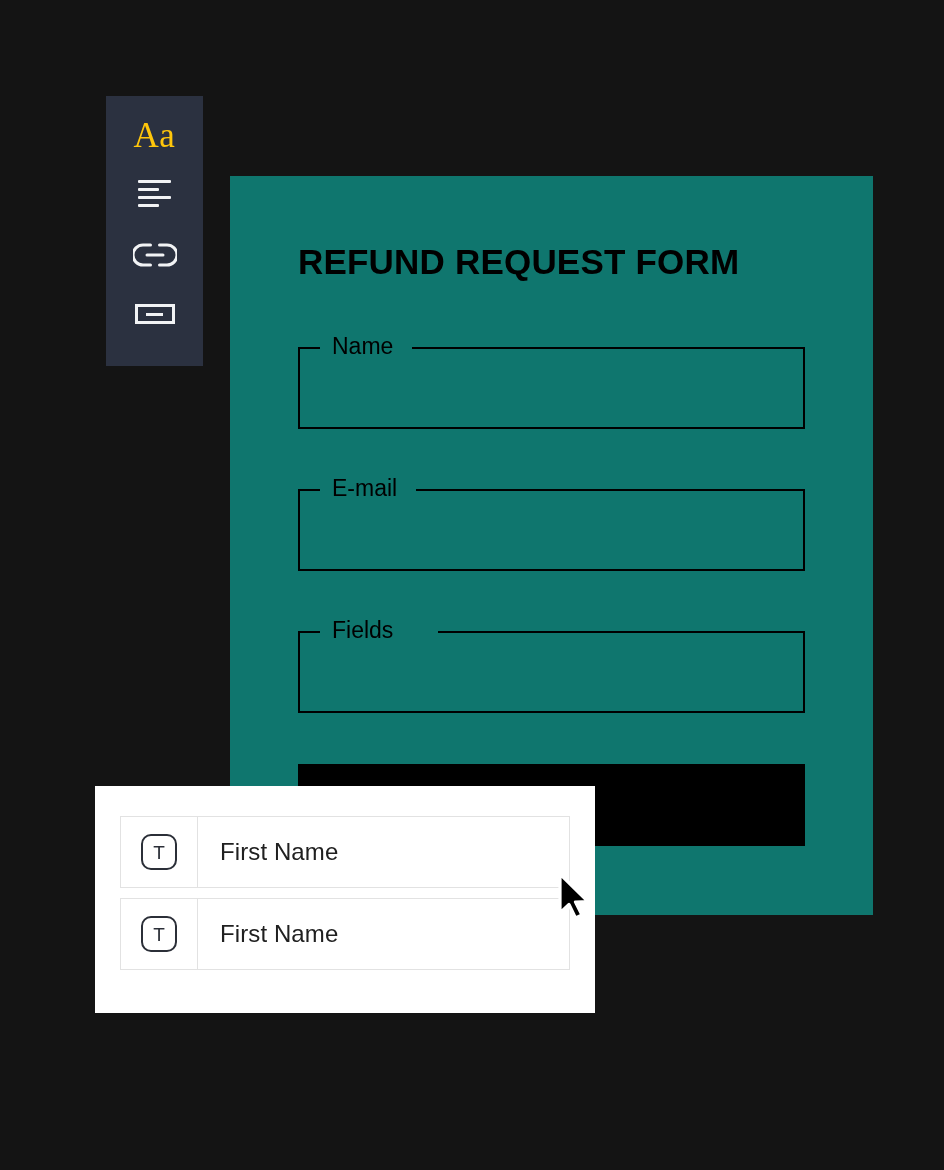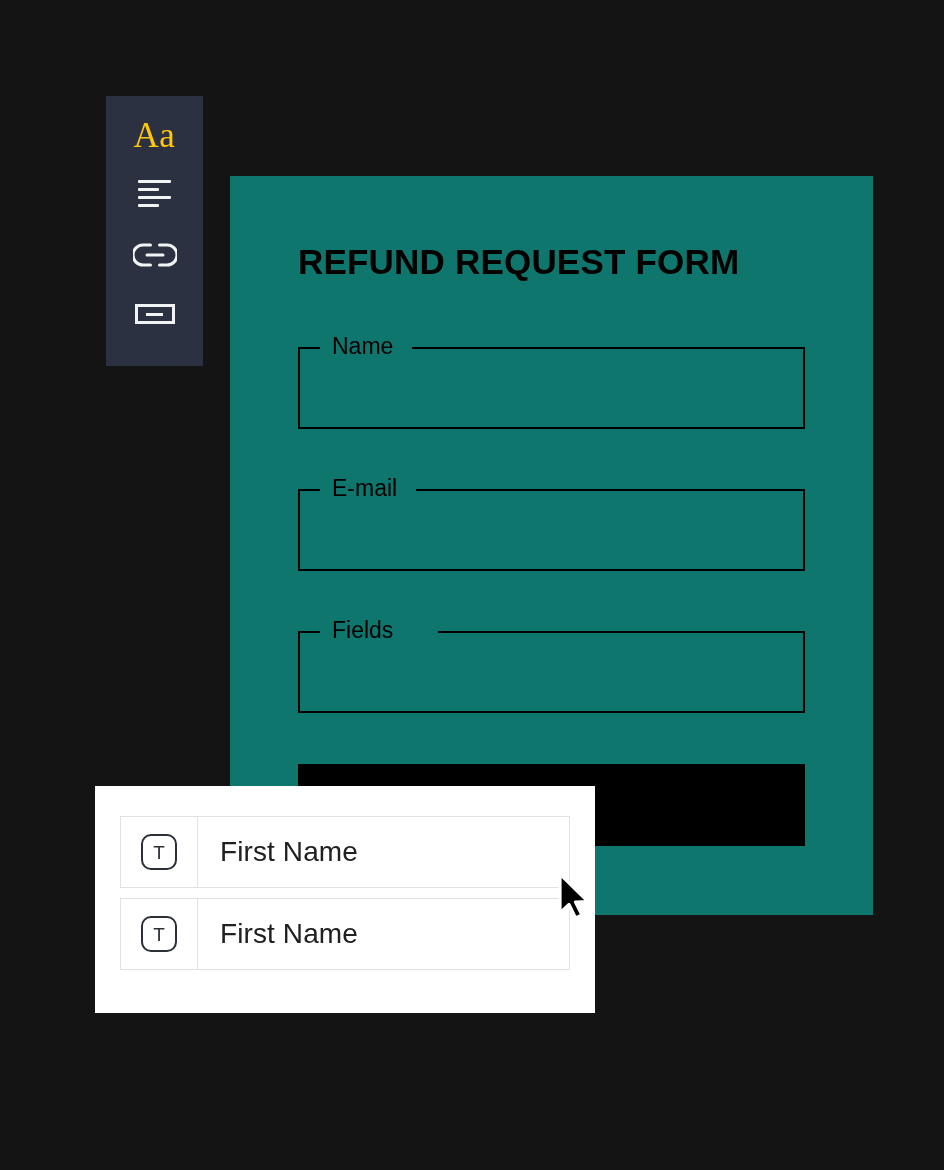--- a/index.html
+++ b/index.html
@@ -206,21 +206,21 @@
     display: flex;
     align-items: center;
     justify-content: center;
     font-size: 19px;
     color: #2b2f38;
     font-family: "Liberation Sans", sans-serif;
     line-height: 1;
   }
   .field-row-label {
     padding-left: 22px;
-    font-size: 28px;
+    font-size: 24px;
     color: #202020;
     letter-spacing: 0.1px;
   }
 
   
   .cursor {
     position: absolute;
     left: 556px;
     top: 872px;
     width: 38px;

